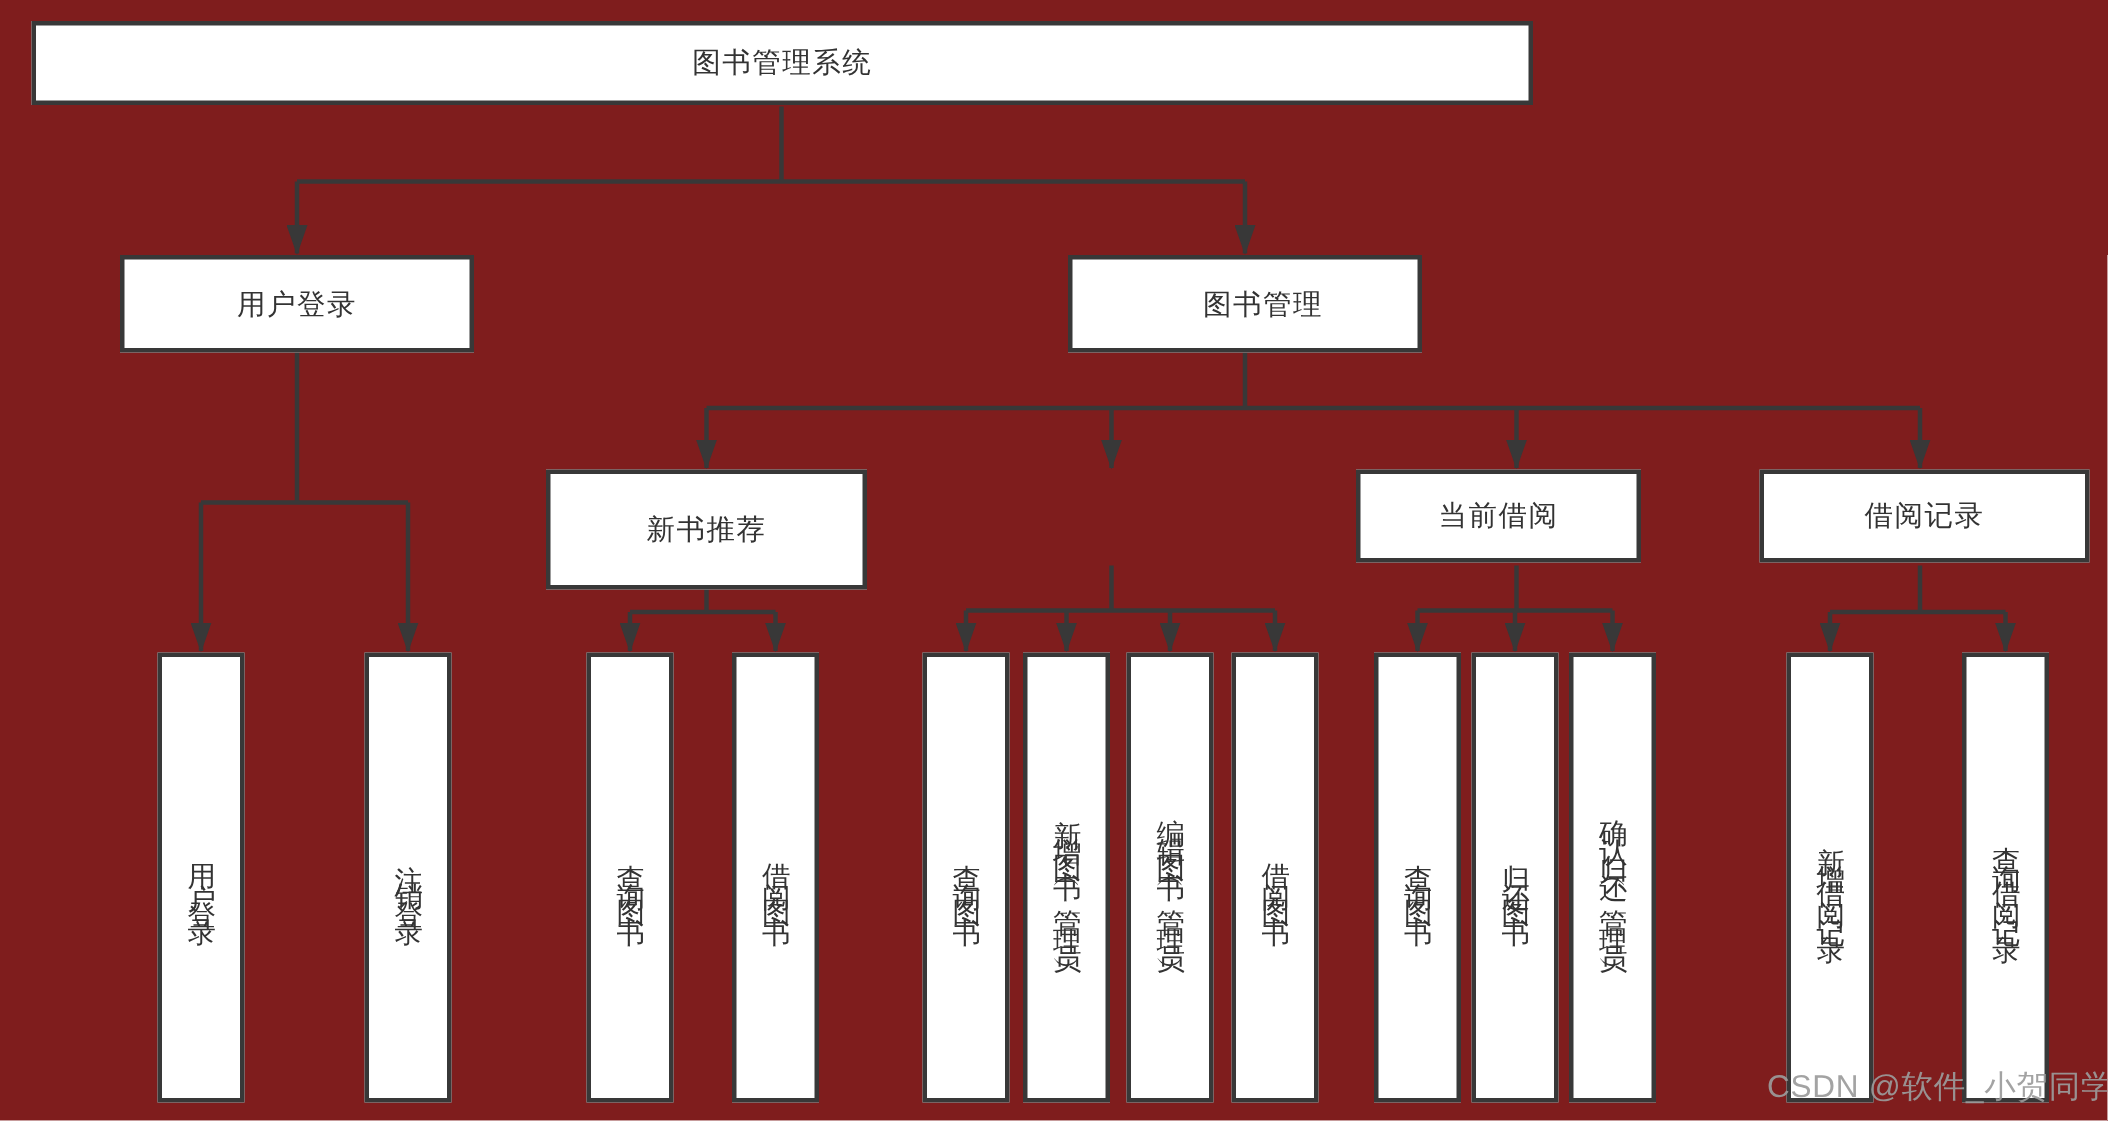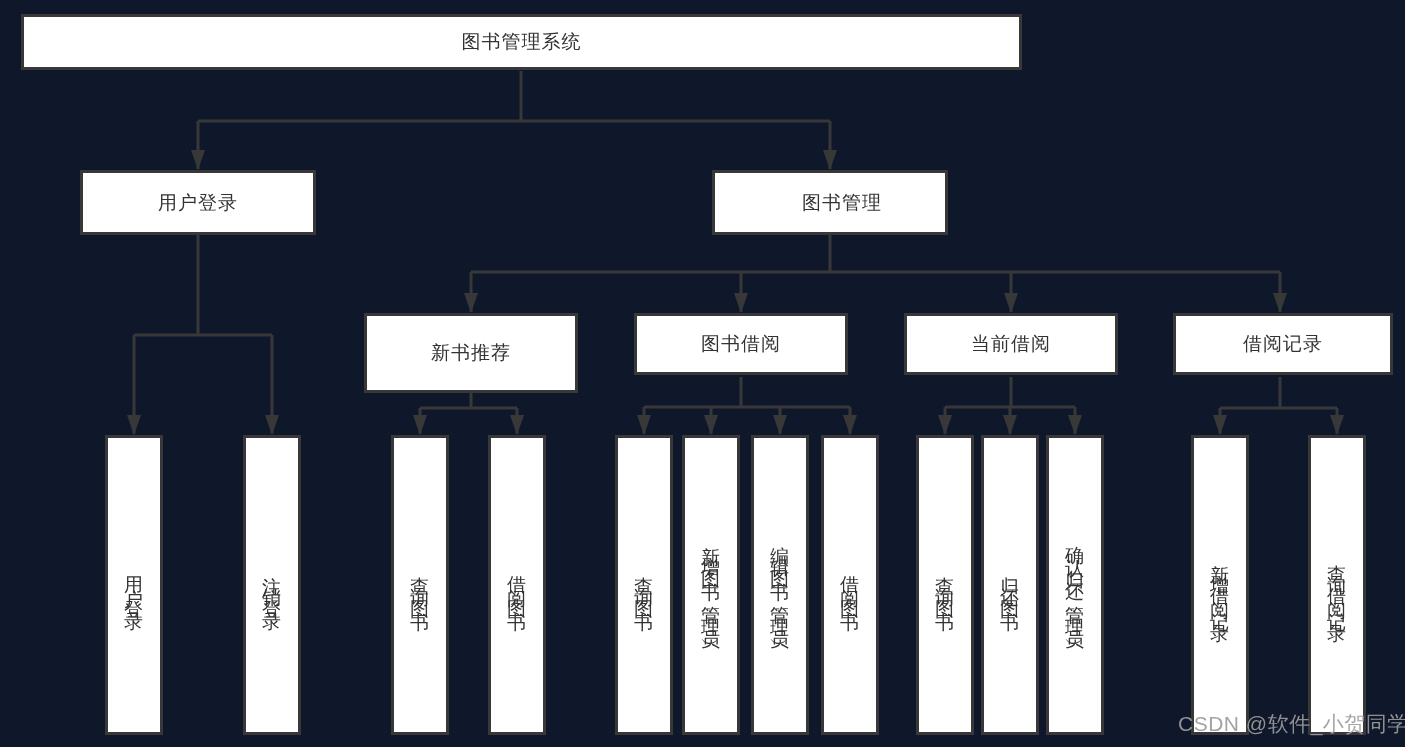--- a/index.html
+++ b/index.html
@@ -1,20 +1,20 @@
 <!DOCTYPE html>
 <html><head>
 <meta charset="utf-8">
 <style>
   html, body { margin: 0; padding: 0; background: #ffffff; }
   .canvas {
     position: relative;
     width: 1405px;
     height: 747px;
-    background: #0f172a;
+    background: #7f1d1d;
     font-family: "Liberation Sans", sans-serif;
     overflow: hidden;
   }
   .connectors {
     position: absolute;
     left: 0; top: 0;
     width: 1405px; height: 747px;
     z-index: 1;
   }
   .box {
@@ -114,24 +114,21 @@
   <div class="box" style="left:80px; top:170px; width:236px; height:65px;">
     <span class="h-label">用户登录</span>
   </div>
   <div class="box" style="left:712px; top:170px; width:236px; height:65px;padding-left:24px;">
     <span class="h-label">图书管理</span>
   </div>
 
   <div class="box" style="left:364px; top:313px; width:214px; height:80px;">
     <span class="h-label">新书推荐</span>
   </div>
-  <div class="box" style="left:634px; top:313px; width:214px; height:62px;">
-    <span class="h-label">图书借阅</span>
-  </div>
-  <div class="box" style="left:904px; top:313px; width:214px; height:62px;">
+  <div class="box" style="left:904px; top:313px; width:190px; height:62px;">
     <span class="h-label">当前借阅</span>
   </div>
   <div class="box" style="left:1173px; top:313px; width:220px; height:62px;">
     <span class="h-label">借阅记录</span>
   </div>
 
   <div class="box" style="left:105px; top:435px; width:58px; height:300px;">
     <span class="v-label">用户登录</span>
   </div>
   <div class="box" style="left:243px; top:435px; width:58px; height:300px;">

